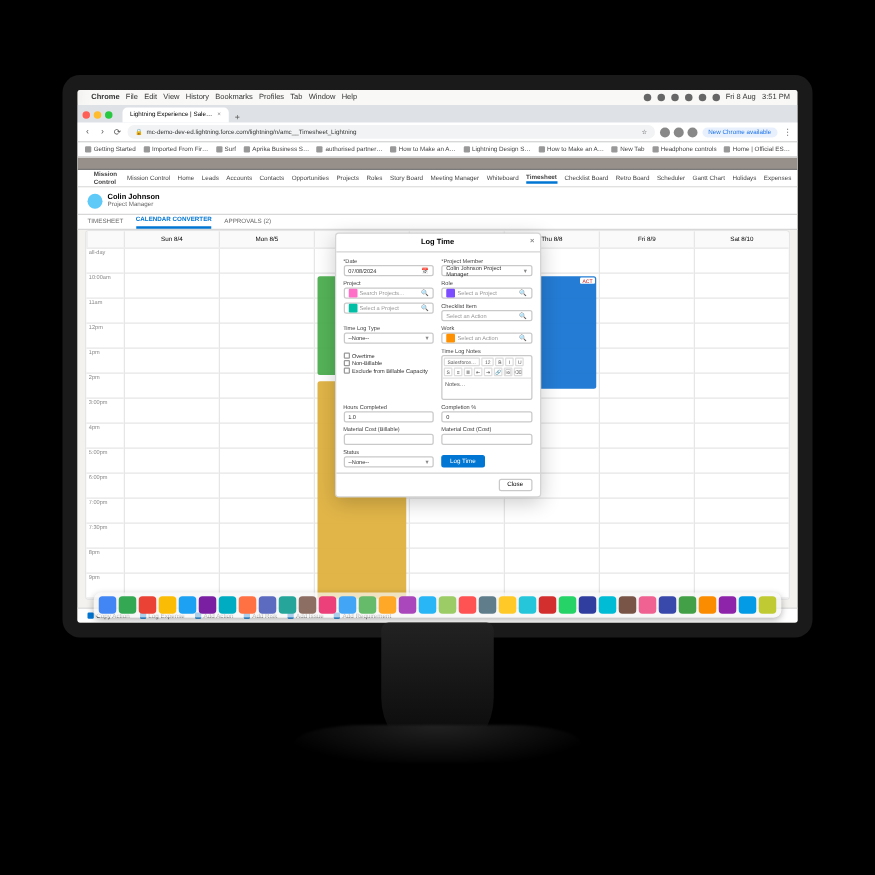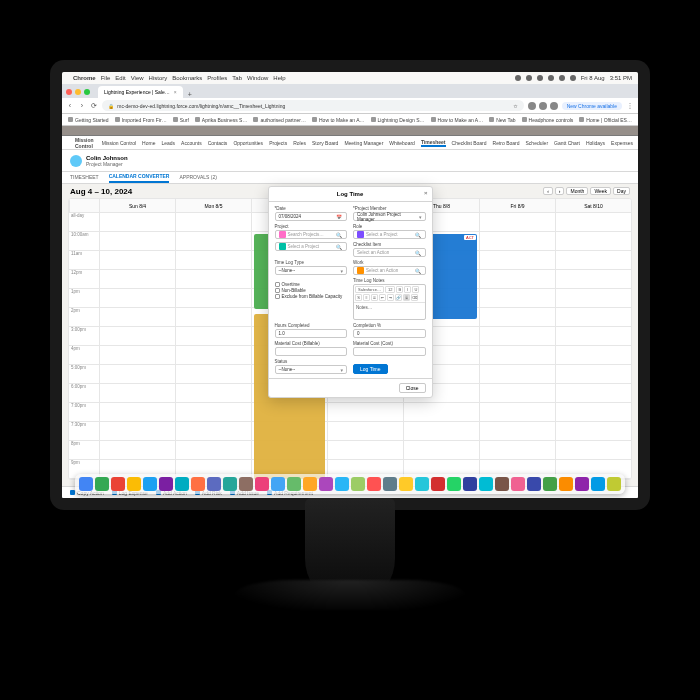--- a/index.html
+++ b/index.html
@@ -587,30 +587,20 @@
             <div>
               <div class="user-name">Colin Johnson</div>
               <div class="user-role">Project Manager</div>
             </div>
           </div>
         </div>
         <div class="subtabs">
           <span class="st">TIMESHEET</span>
           <span class="st active">CALENDAR CONVERTER</span>
           <span class="st">APPROVALS (2)</span>
-        </div>
-        <div class="cal-toolbar">
-          <span class="date-range">Aug 4 – 10, 2024</span>
-          <div class="cal-btns">
-            <span class="cbtn">‹</span>
-            <span class="cbtn">›</span>
-            <span class="cbtn">Month</span>
-            <span class="cbtn">Week</span>
-            <span class="cbtn">Day</span>
-          </div>
         </div>
 
         <div class="calendar">
           <div class="cal-head">
             <div></div>
             <div>Sun 8/4</div>
             <div>Mon 8/5</div>
             <div>Tue 8/6</div>
             <div>Wed 8/7</div>
             <div>Thu 8/8</div>

